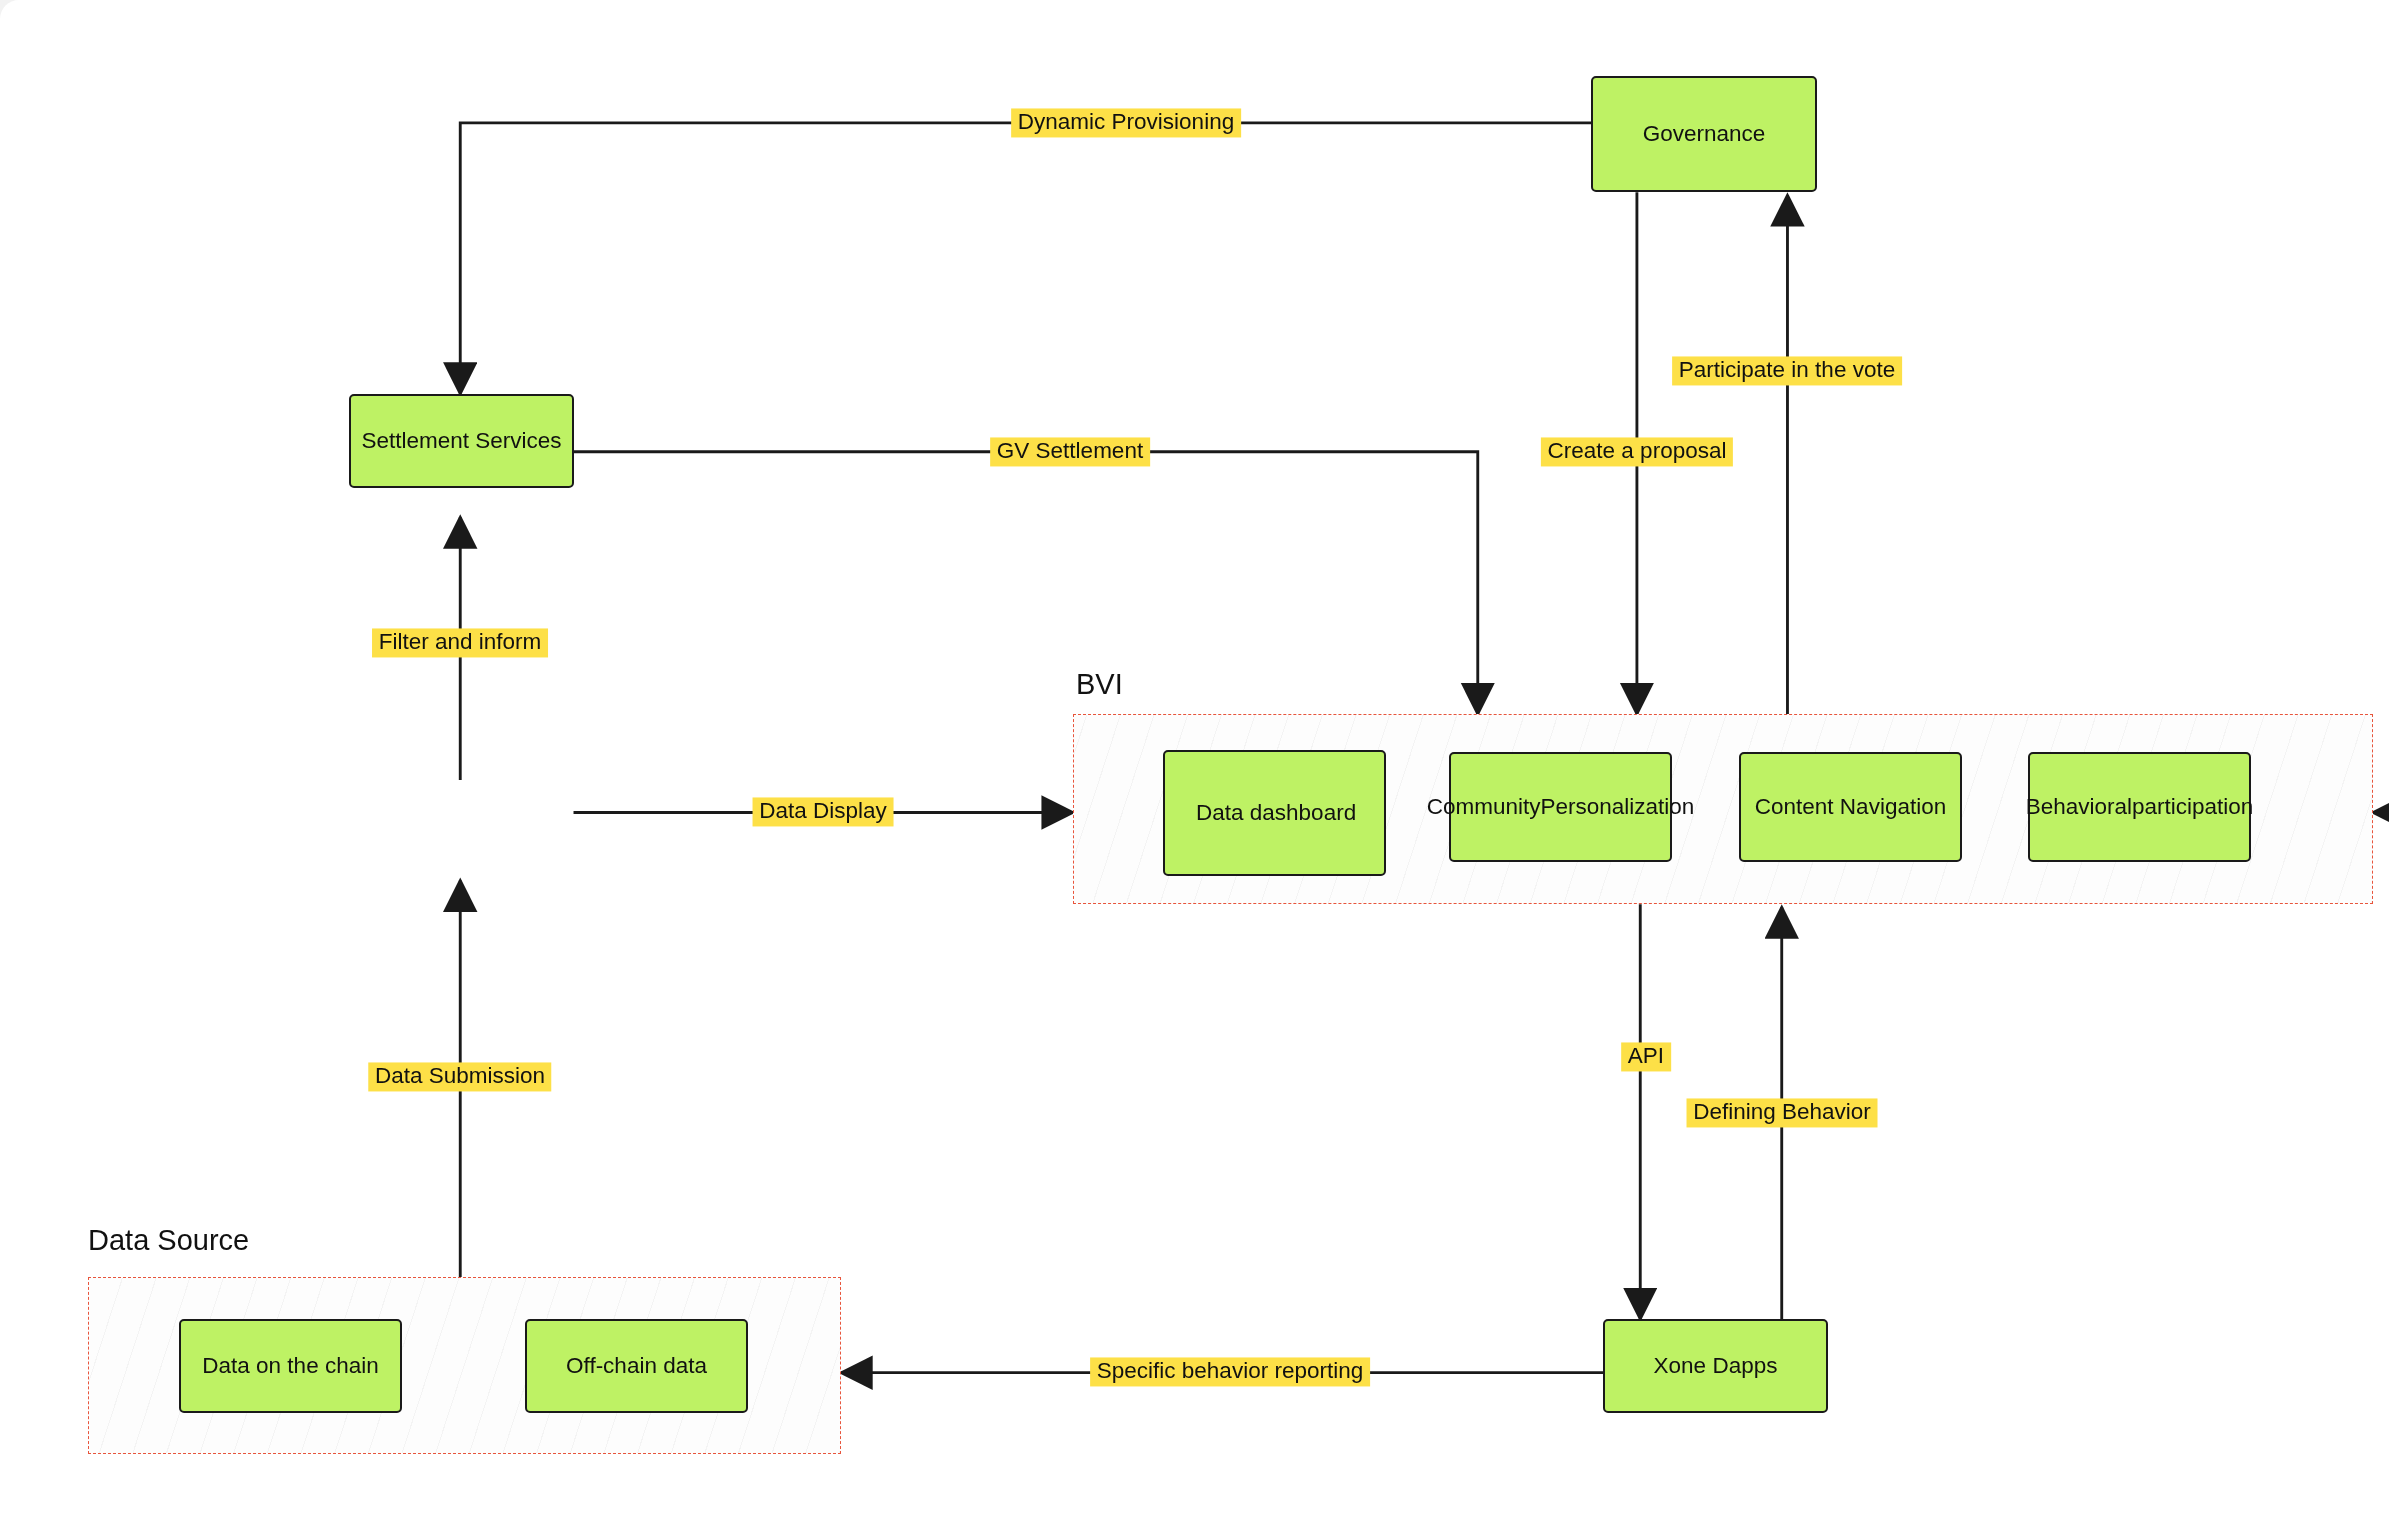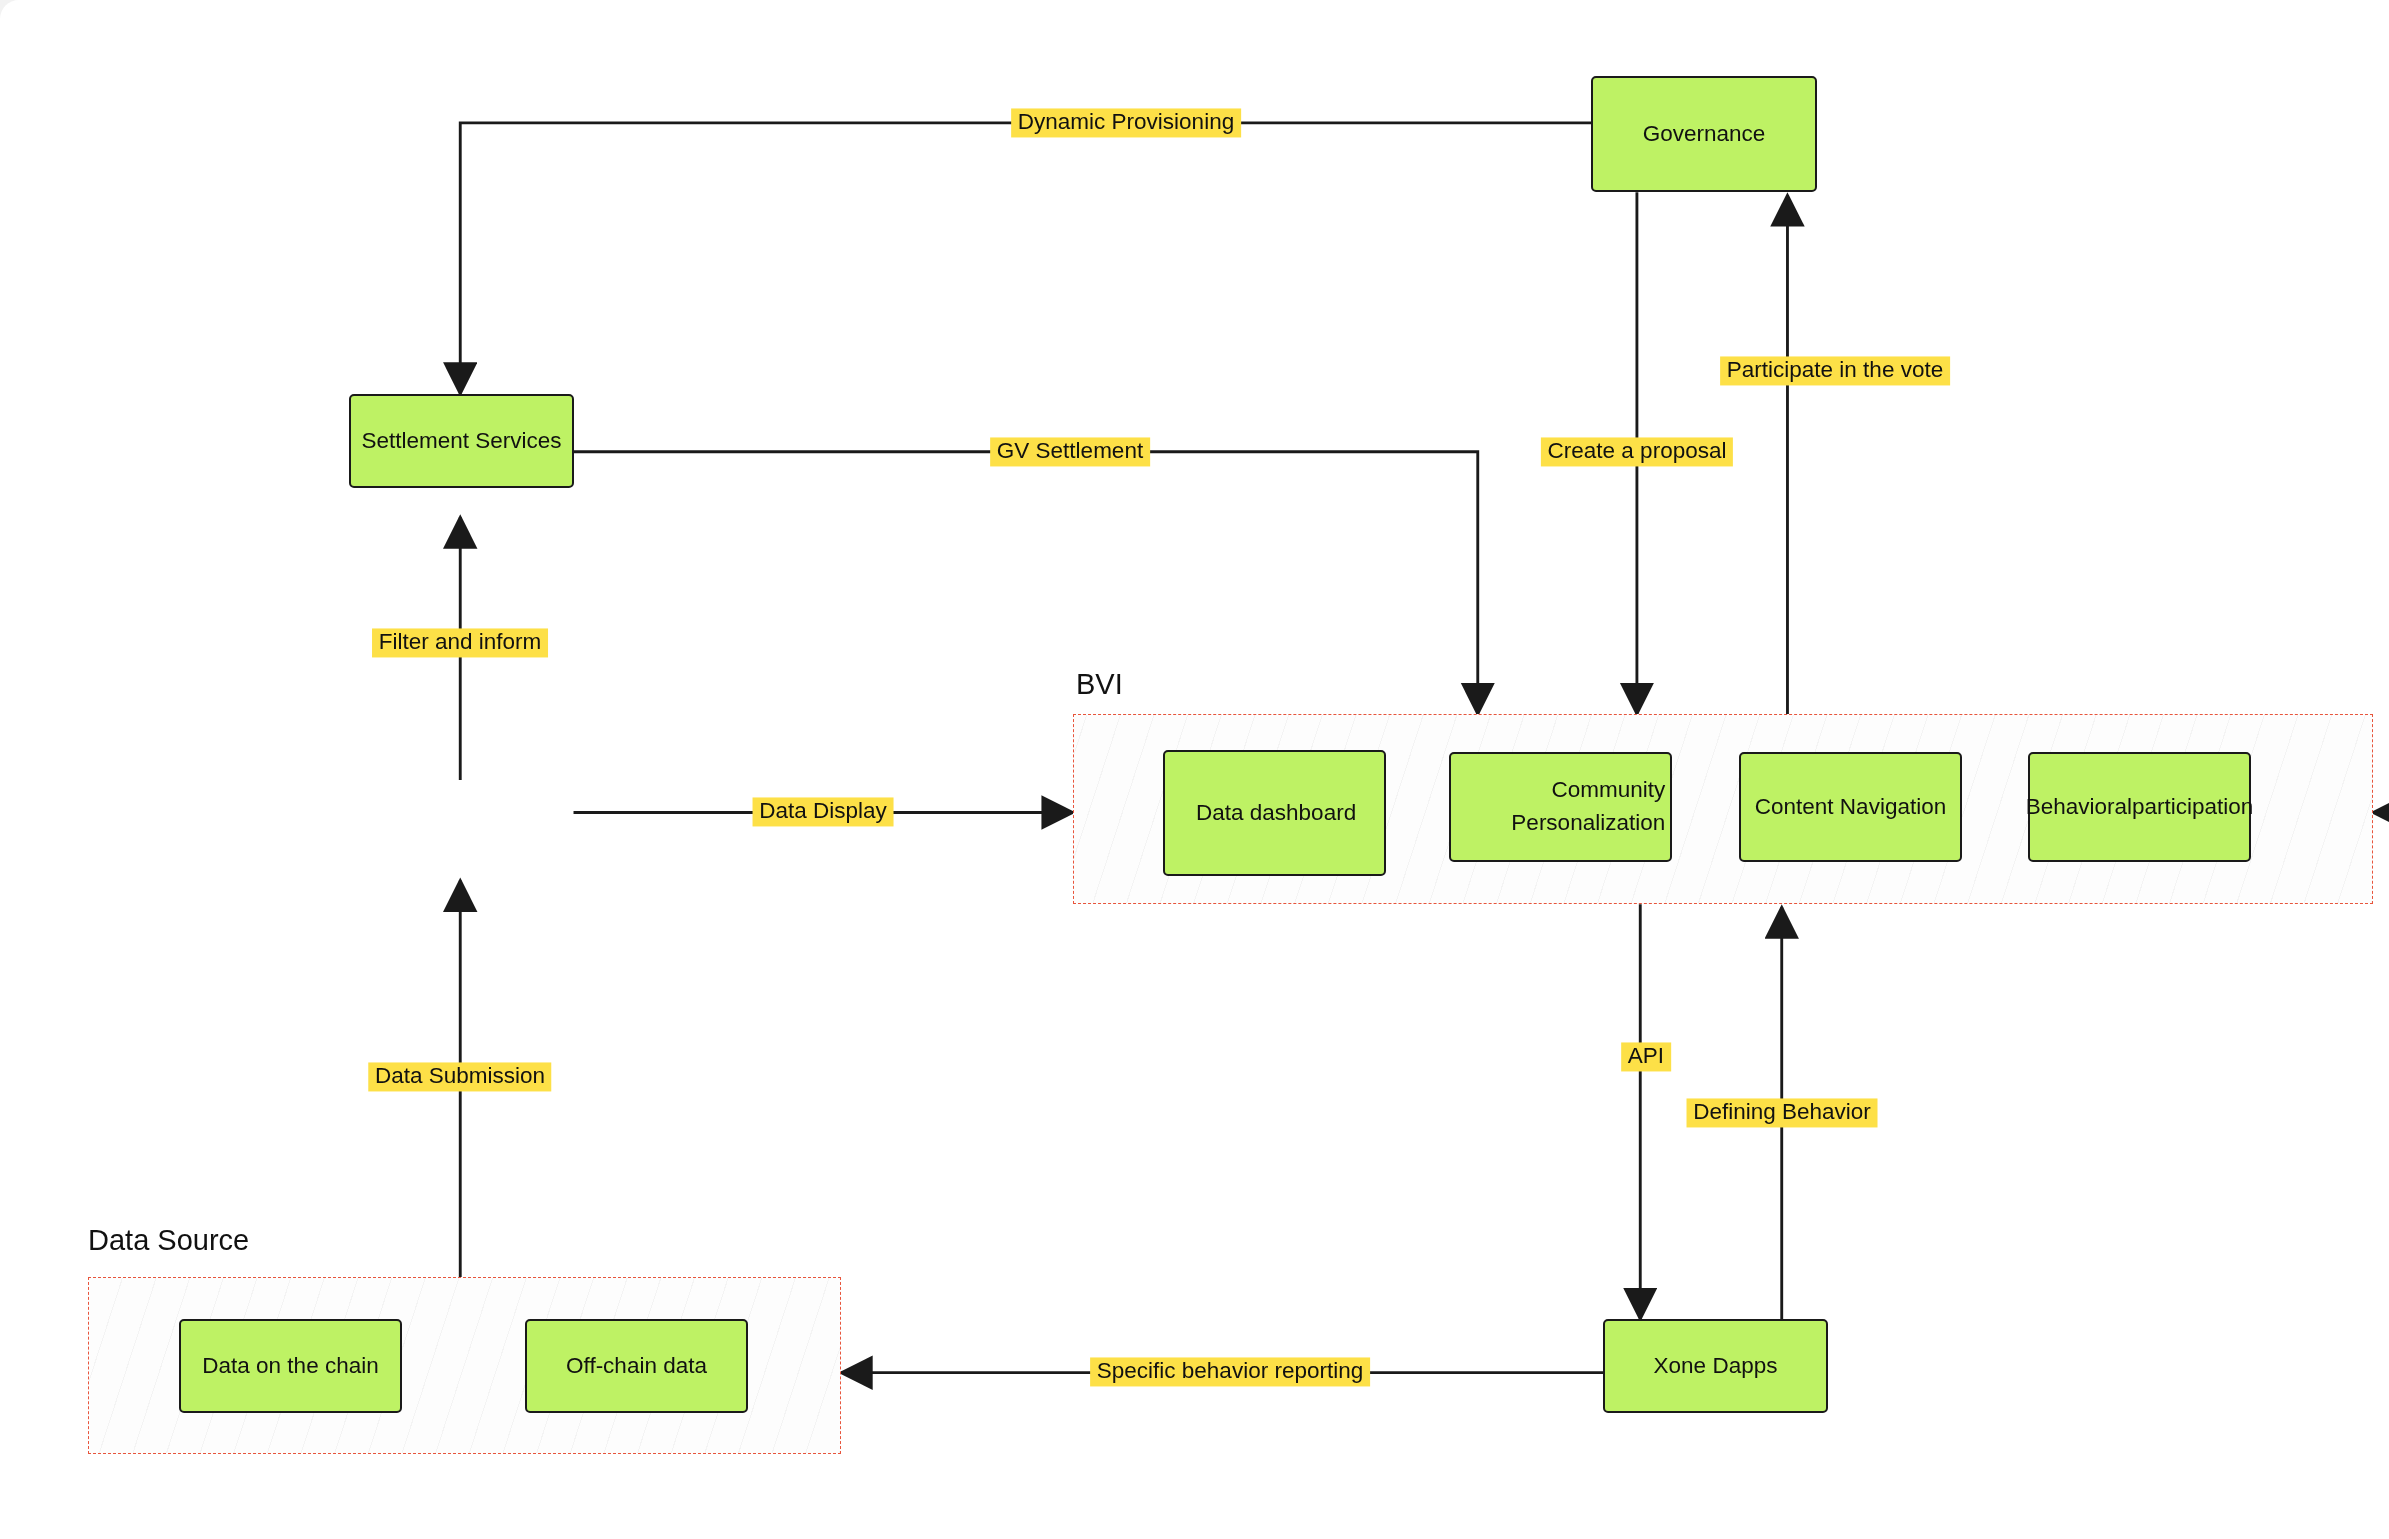--- a/index.html
+++ b/index.html
@@ -122,21 +122,21 @@
   <div class="group-box" style="left:88px; top:1277px; width:753px; height:177px;"></div>
   <div class="group-title" style="left:88px; top:1224px;">Data Source</div>
 
   <div class="node" style="left:1591px; top:76px; width:226px; height:116px;">Governance</div>
 
   <div class="node" style="left:349px; top:394px; width:225px; height:94px;">Settlement Services</div>
 
 
   <div class="node" style="left:1163px; top:750px; width:223px; height:126px;padding-left:8px;">Data dashboard</div>
 
-  <div class="node" style="left:1449px; top:752px; width:223px; height:110px; flex-direction:column;align-items:flex-end;">
+  <div class="node" style="left:1449px; top:752px; width:223px; height:110px; flex-direction:row;">
     <span>Community</span>
     <span>Personalization</span>
   </div>
 
   <div class="node" style="left:1739px; top:752px; width:223px; height:110px;">Content Navigation</div>
 
   <div class="node" style="left:2028px; top:752px; width:223px; height:110px; flex-direction:row;">
     <span>Behavioral</span>
     <span>participation</span>
   </div>
@@ -144,21 +144,21 @@
   <div class="node" style="left:179px; top:1319px; width:223px; height:94px;">Data on the chain</div>
 
   <div class="node" style="left:525px; top:1319px; width:223px; height:94px;">Off-chain data</div>
 
   <div class="node" style="left:1603px; top:1319px; width:225px; height:94px;">Xone Dapps</div>
 
   <div class="edge-label" style="left:1126px; top:123px;">Dynamic Provisioning</div>
 
   <div class="edge-label" style="left:1070px; top:452px;">GV Settlement</div>
 
-  <div class="edge-label" style="left:1787px; top:371px;margin-left:48px;">Participate in the vote</div>
+  <div class="edge-label" style="left:1787px; top:371px;">Participate in the vote</div>
 
   <div class="edge-label" style="left:1637px; top:452px;">Create a proposal</div>
 
   <div class="edge-label" style="left:460px; top:643px;">Filter and inform</div>
 
   <div class="edge-label" style="left:823px; top:812px;">Data Display</div>
 
   <div class="edge-label" style="left:460px; top:1077px;">Data Submission</div>
 
   <div class="edge-label" style="left:1646px; top:1057px;">API</div>

